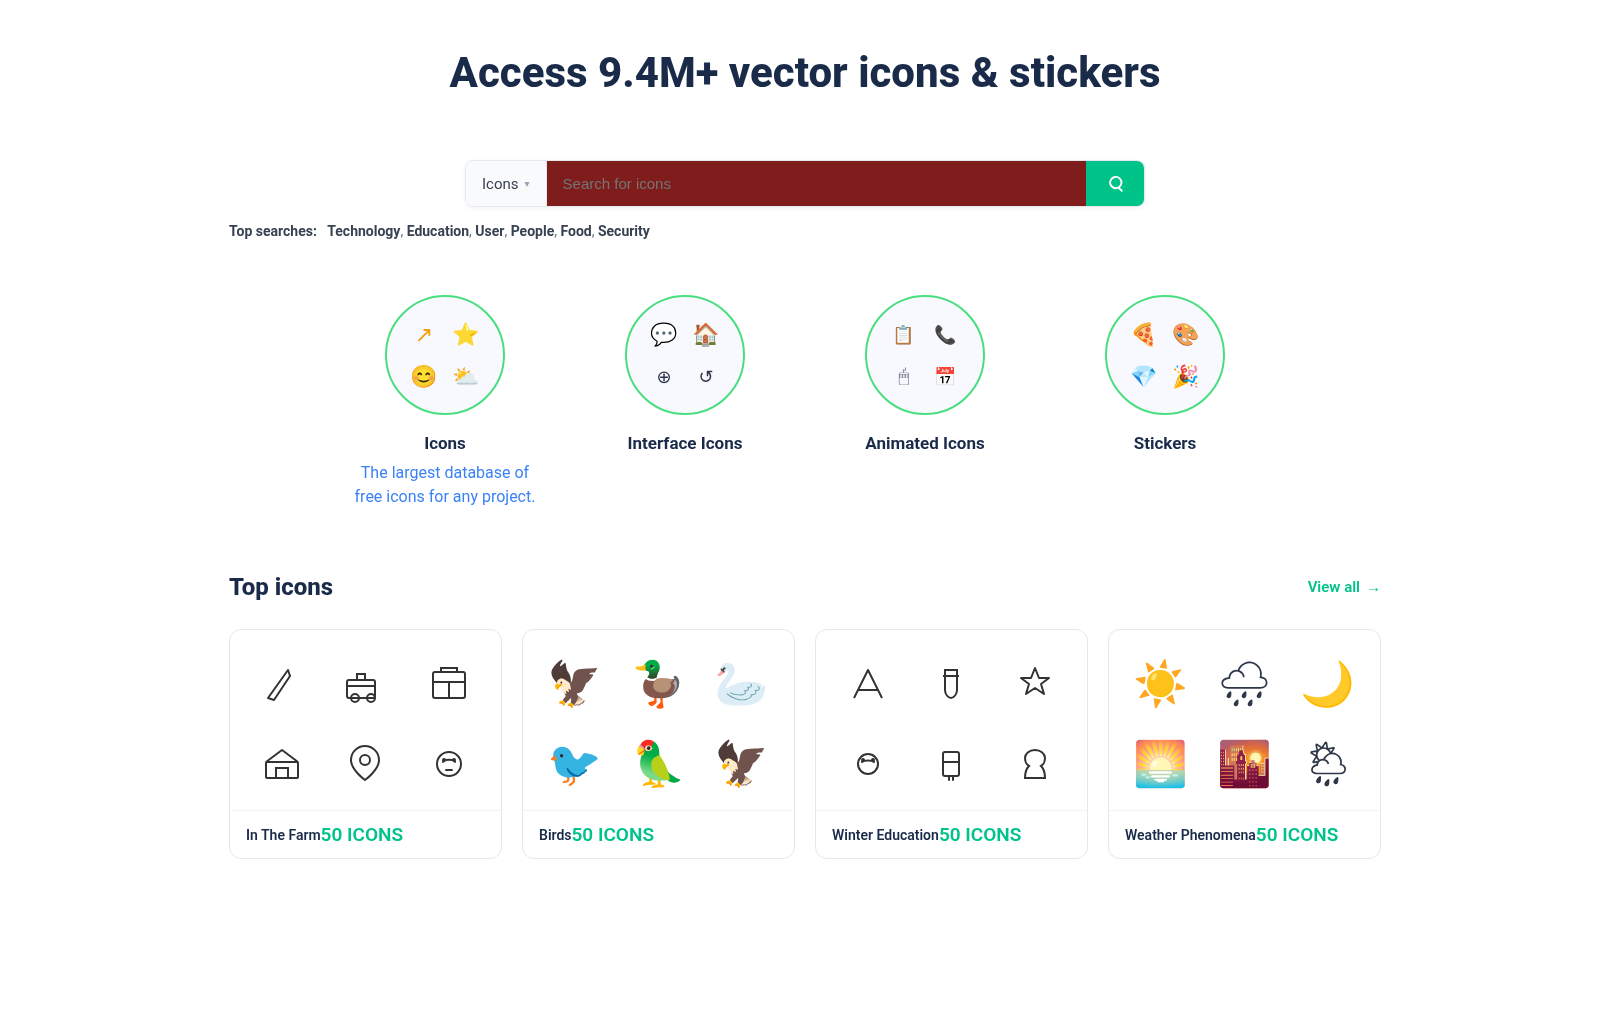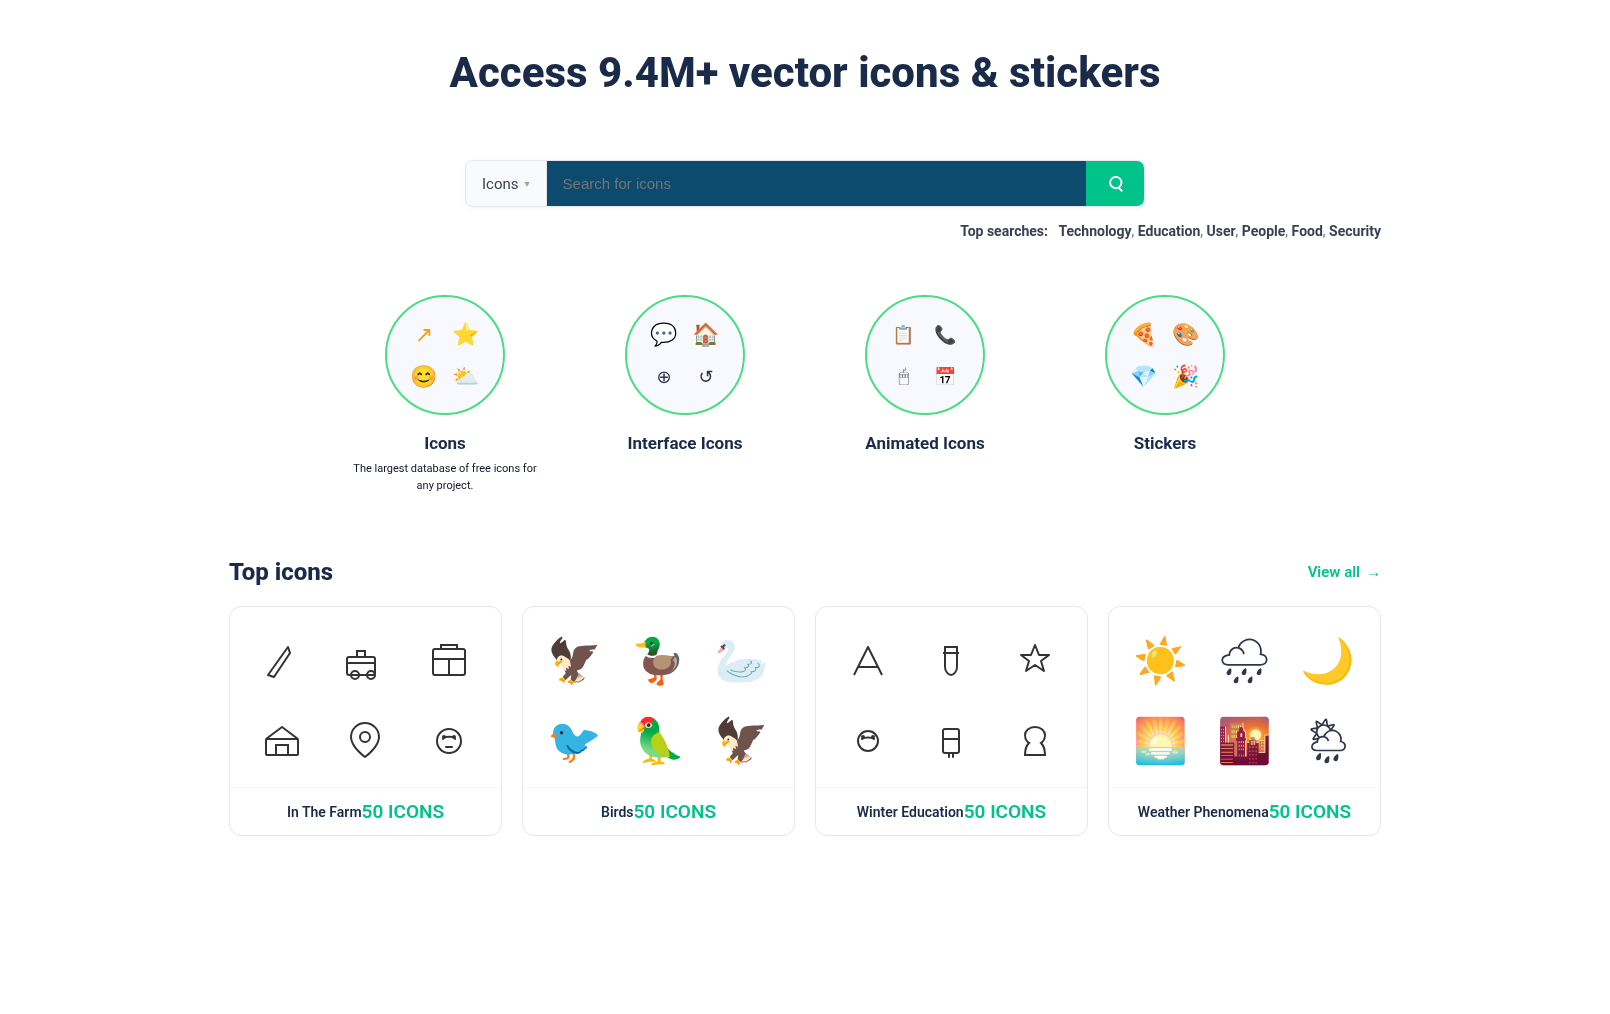--- a/index.html
+++ b/index.html
@@ -64,40 +64,40 @@
       font-size: 10px;
       color: #9ca3af;
     }
     .search-input {
       flex: 1;
       border: none;
       outline: none;
       padding: 14px 16px;
       font-size: 15px;
       color: #9ca3af;
-      background: #0c4a6e;
+      background: #7f1d1d;
     }
     .search-btn {
       background: #00c38a;
       border: none;
       padding: 0 20px;
       cursor: pointer;
       display: flex;
       align-items: center;
       justify-content: center;
     }
     .search-btn svg {
       width: 18px;
       height: 18px;
       fill: #fff;
     }
 
     
     .top-searches {
-      text-align: right;
+      text-align: left;
       font-size: 14px;
       color: #6b7280;
       margin-bottom: 56px;
     }
     .top-searches span {
       font-weight: 700;
       color: #374151;
       cursor: pointer;
     }
 
@@ -143,31 +143,31 @@
       align-items: center;
       justify-content: center;
     }
     .category-title {
       font-size: 17px;
       font-weight: 700;
       color: #1a2b4a;
       margin-bottom: 8px;
     }
     .category-desc {
-      font-size: 11px;
-      color: #0f172a;
+      font-size: 16px;
+      color: #3b82f6;
       line-height: 1.5;
     }
 
     
     .section-header {
       display: flex;
       justify-content: space-between;
       align-items: center;
-      margin-bottom: 20px;
+      margin-bottom: 28px;
     }
     .section-title {
       font-size: 24px;
       font-weight: 800;
       color: #1a2b4a;
     }
     .view-all-link {
       color: #00c38a;
       font-size: 15px;
       font-weight: 600;
@@ -202,21 +202,21 @@
     }
     .icon-item {
       display: flex;
       align-items: center;
       justify-content: center;
       font-size: 42px;
     }
     .icon-pack-footer {
       padding: 12px 16px;
       display: flex;
-      justify-content: center;
+      justify-content: flex-start;
       align-items: center;
       border-top: 1px solid #f3f4f6;
     }
     .pack-name {
       font-size: 14px;
       font-weight: 600;
       color: #1a2b4a;
     }
     .pack-count {
       font-size: 19px;

